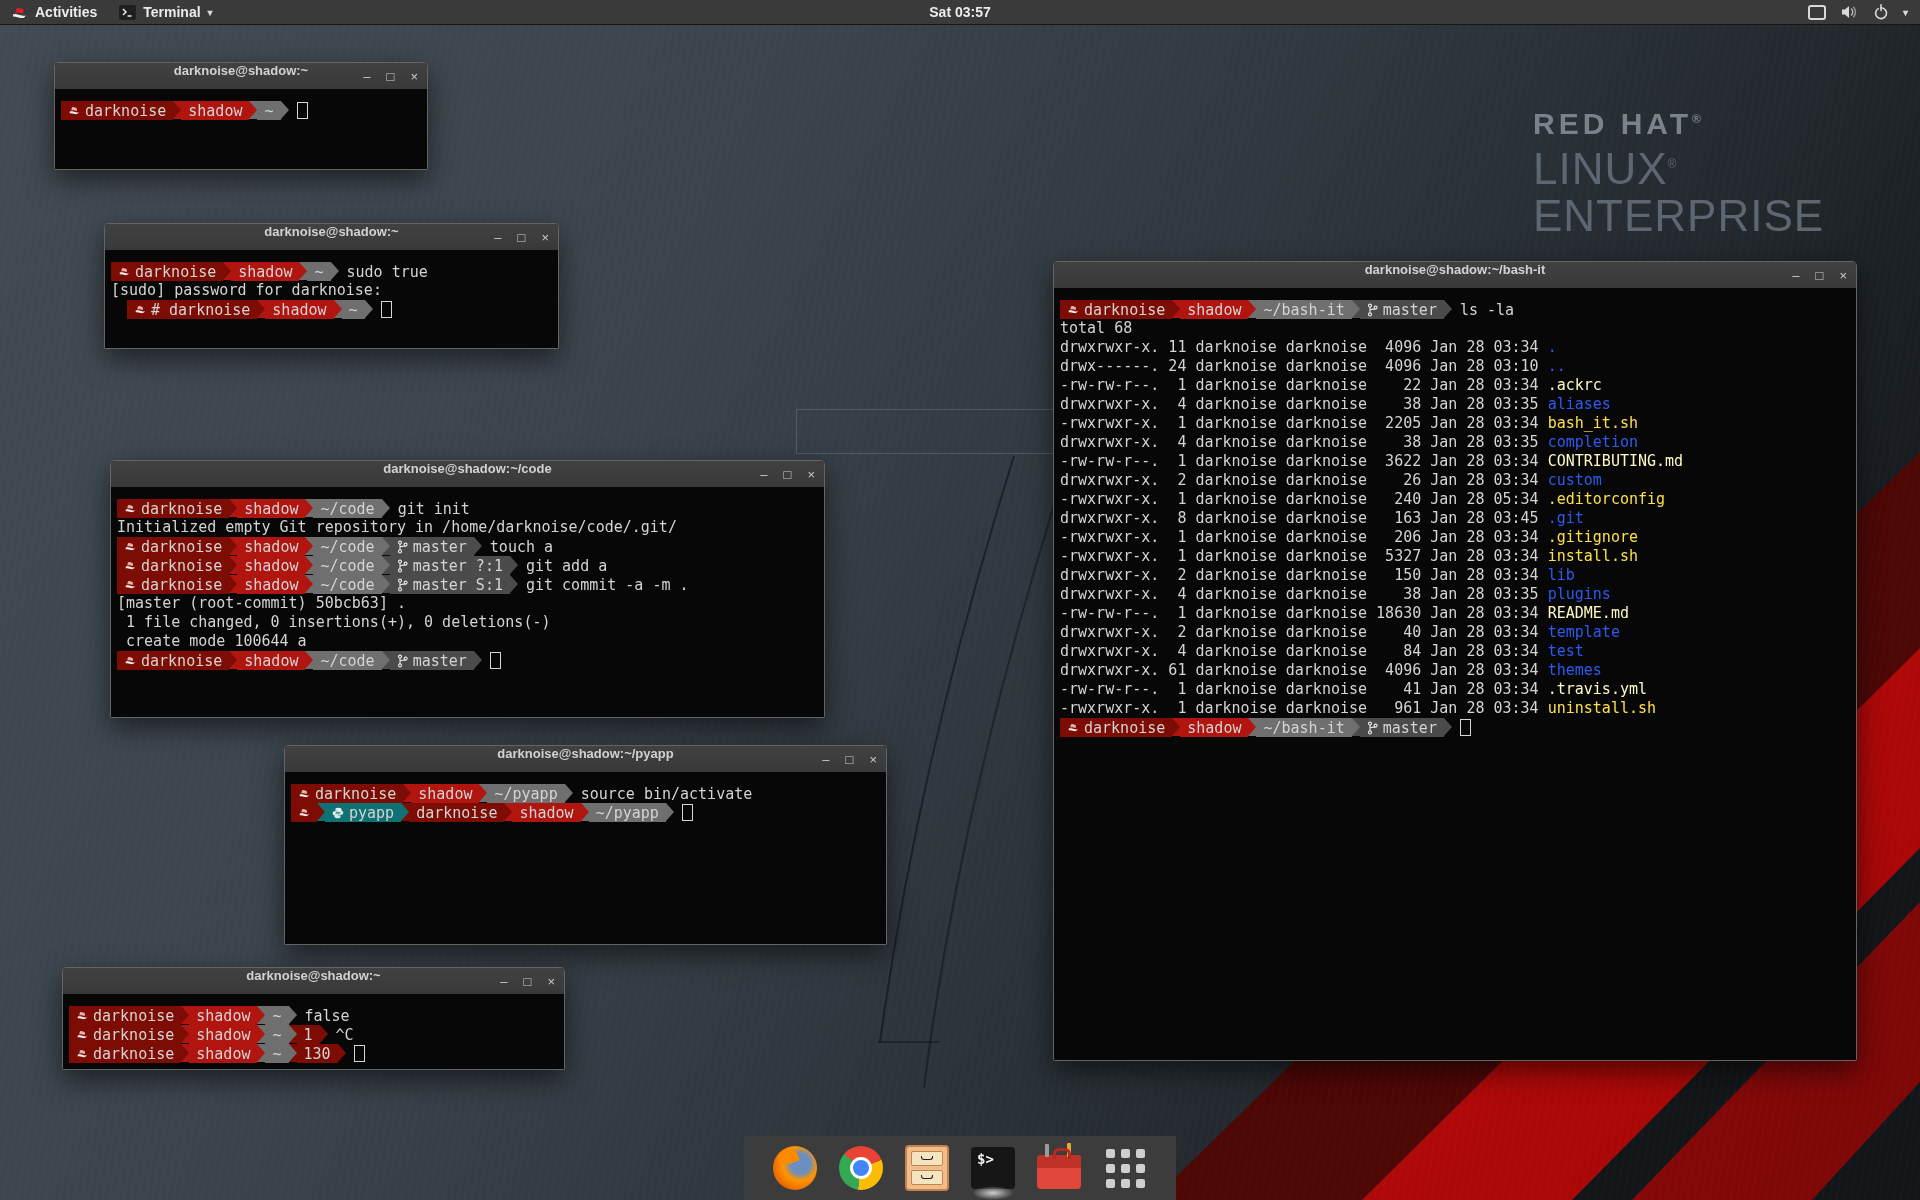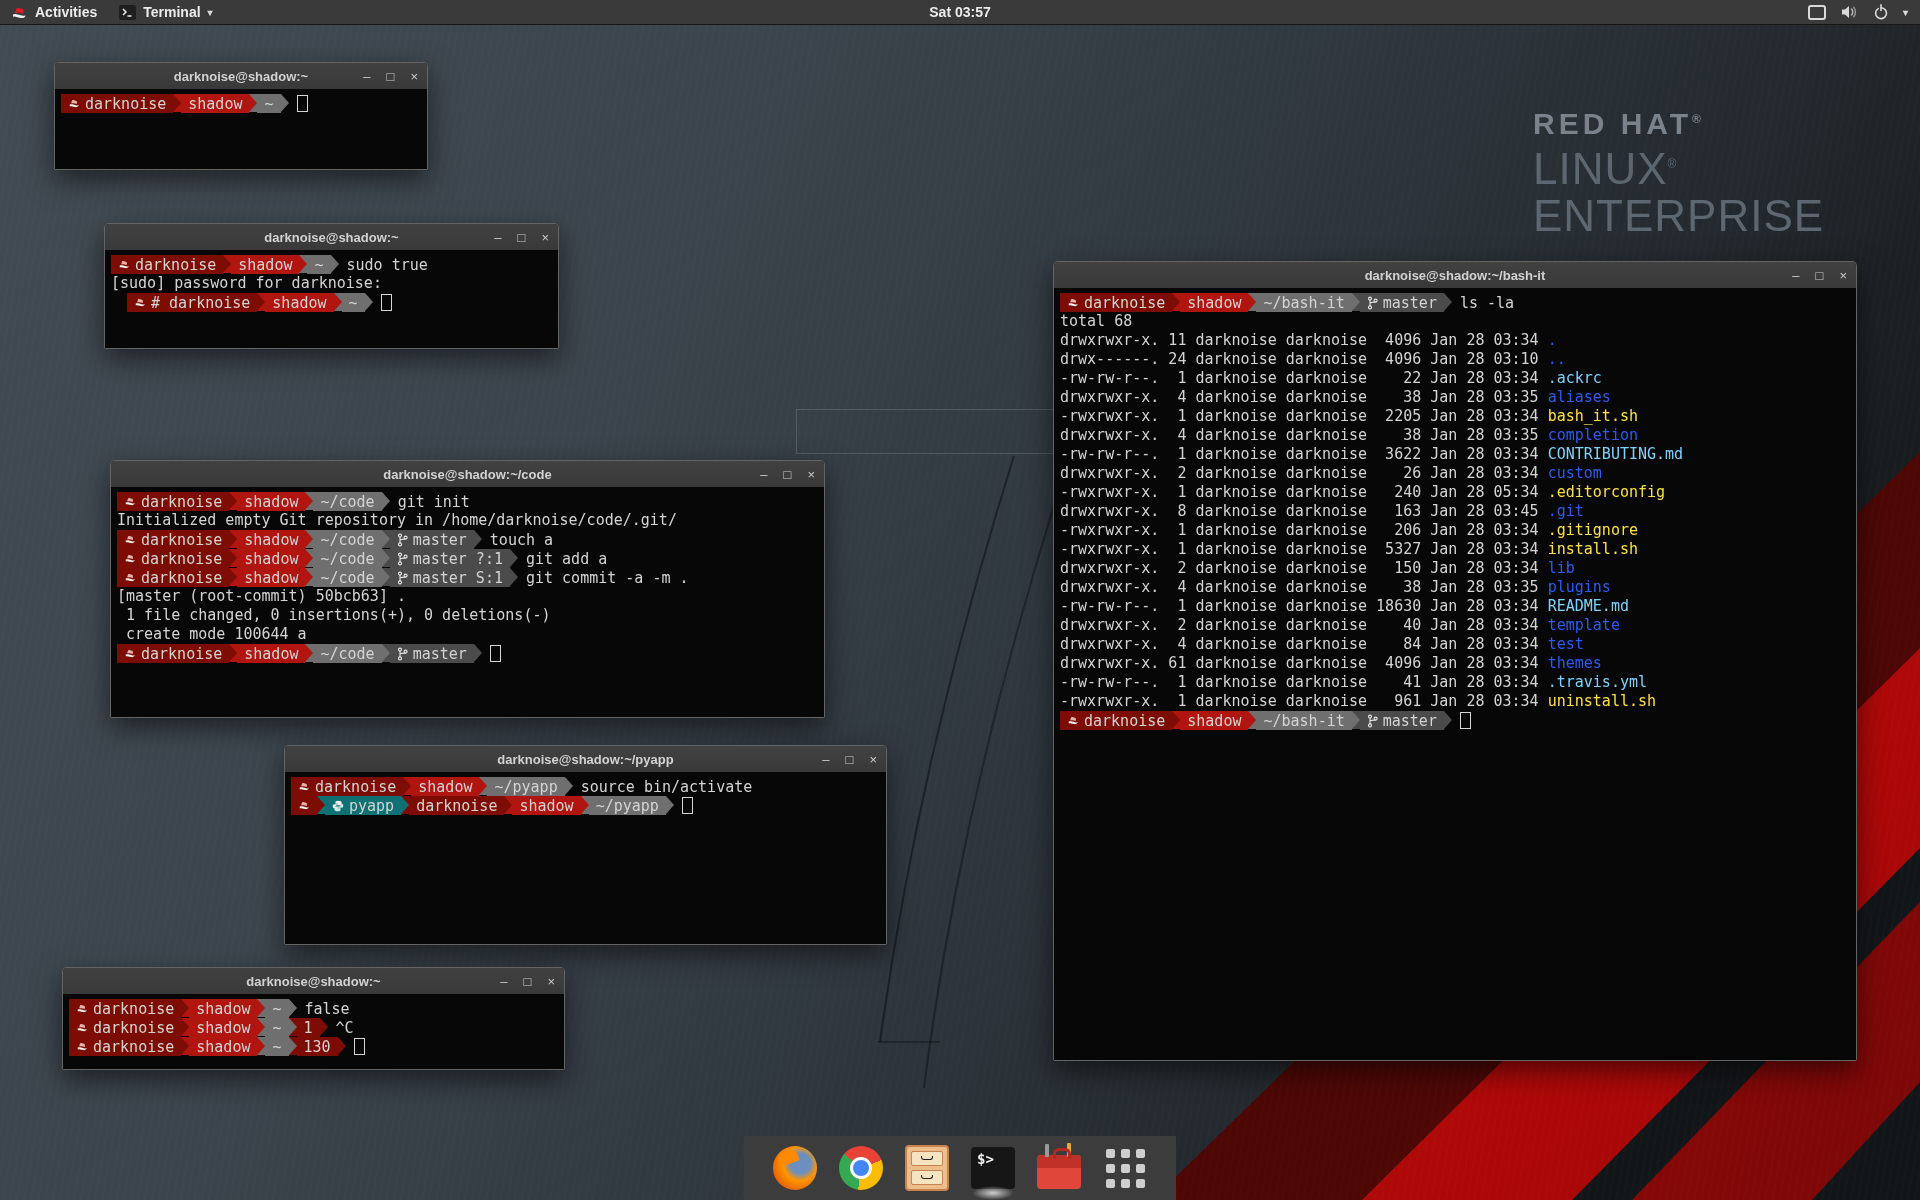--- a/index.html
+++ b/index.html
@@ -34,36 +34,36 @@
     display:flex;align-items:center;}
   .tb-right{position:absolute;right:6px;top:0;height:24px;display:flex;align-items:center;gap:14px;padding:0 6px;}
   .tb-screen{width:14px;height:11px;border:2px solid #d9d9d9;border-radius:3px;}
   .caret{font-size:10px;color:#d9d9d9;}
   .tb-termbox{width:17px;height:15px;background:#1f1f1f;border-radius:2px;display:flex;align-items:center;justify-content:center;}
 
   
   .window{position:absolute;z-index:2;border:1px solid rgba(150,150,150,.65);border-radius:5px 5px 2px 2px;
     box-shadow:0 10px 28px rgba(0,0,0,.55);background:#070708;}
   .titlebar{height:26px;background:linear-gradient(#414141,#393939);border-radius:4px 4px 0 0;
-    border-bottom:1px solid #262626;position:relative;display:flex;align-items:center;justify-content:center;}
+    border-bottom:1px solid #262626;position:relative;display:flex;justify-content:center;}
   .titlebar .title{font-size:13px;font-weight:bold;color:#d2d2d2;}
   .wbtns{position:absolute;right:9px;top:0;height:26px;display:flex;align-items:center;gap:16px;}
   .wb{color:#cccccc;font-size:13px;line-height:13px;cursor:default;}
   .tbody{position:absolute;left:0;right:0;top:26px;bottom:0;background:#070708;overflow:hidden;
-    padding:5px 6px;font-family:"DejaVu Sans Mono","Liberation Mono",monospace;font-size:15px;color:#d4d4d4;}
+    padding:12px 6px;font-family:"DejaVu Sans Mono","Liberation Mono",monospace;font-size:15px;color:#d4d4d4;}
   .tline{height:19px;display:flex;align-items:stretch;white-space:pre;}
   .tline.out{display:block;line-height:19px;}
   .pl-seg{display:flex;align-items:center;padding:0 7px;gap:5px;flex:none;}
   .pl-sep{width:0;height:0;border-style:solid;border-color:transparent;flex:none;
     border-top-width:9.5px;border-bottom-width:9.5px;border-left-width:8px;border-right-width:0;}
   .cmd{margin-left:8px;align-self:center;}
   .cursor{width:9px;height:15px;border:1px solid #d6d6d6;margin-left:8px;align-self:center;flex:none;}
   .fn-dir{color:#2e5bef;}
   .fn-exec{color:#fde047;}
-  .fn-plain{color:#7dd3fc;}
+  .fn-plain{color:#fef9c3;}
 
   .win0{left:54px;top:62px;width:372px;height:106px;}
   .win1{left:104px;top:223px;width:453px;height:124px;}
   .win2{left:110px;top:460px;width:713px;height:256px;}
   .win3{left:284px;top:745px;width:601px;height:198px;}
   .win4{left:62px;top:967px;width:501px;height:101px;}
   .win5{left:1053px;top:261px;width:802px;height:798px;}
 
   
   .dock{position:absolute;bottom:0;left:50%;transform:translateX(-50%);height:64px;z-index:5;

